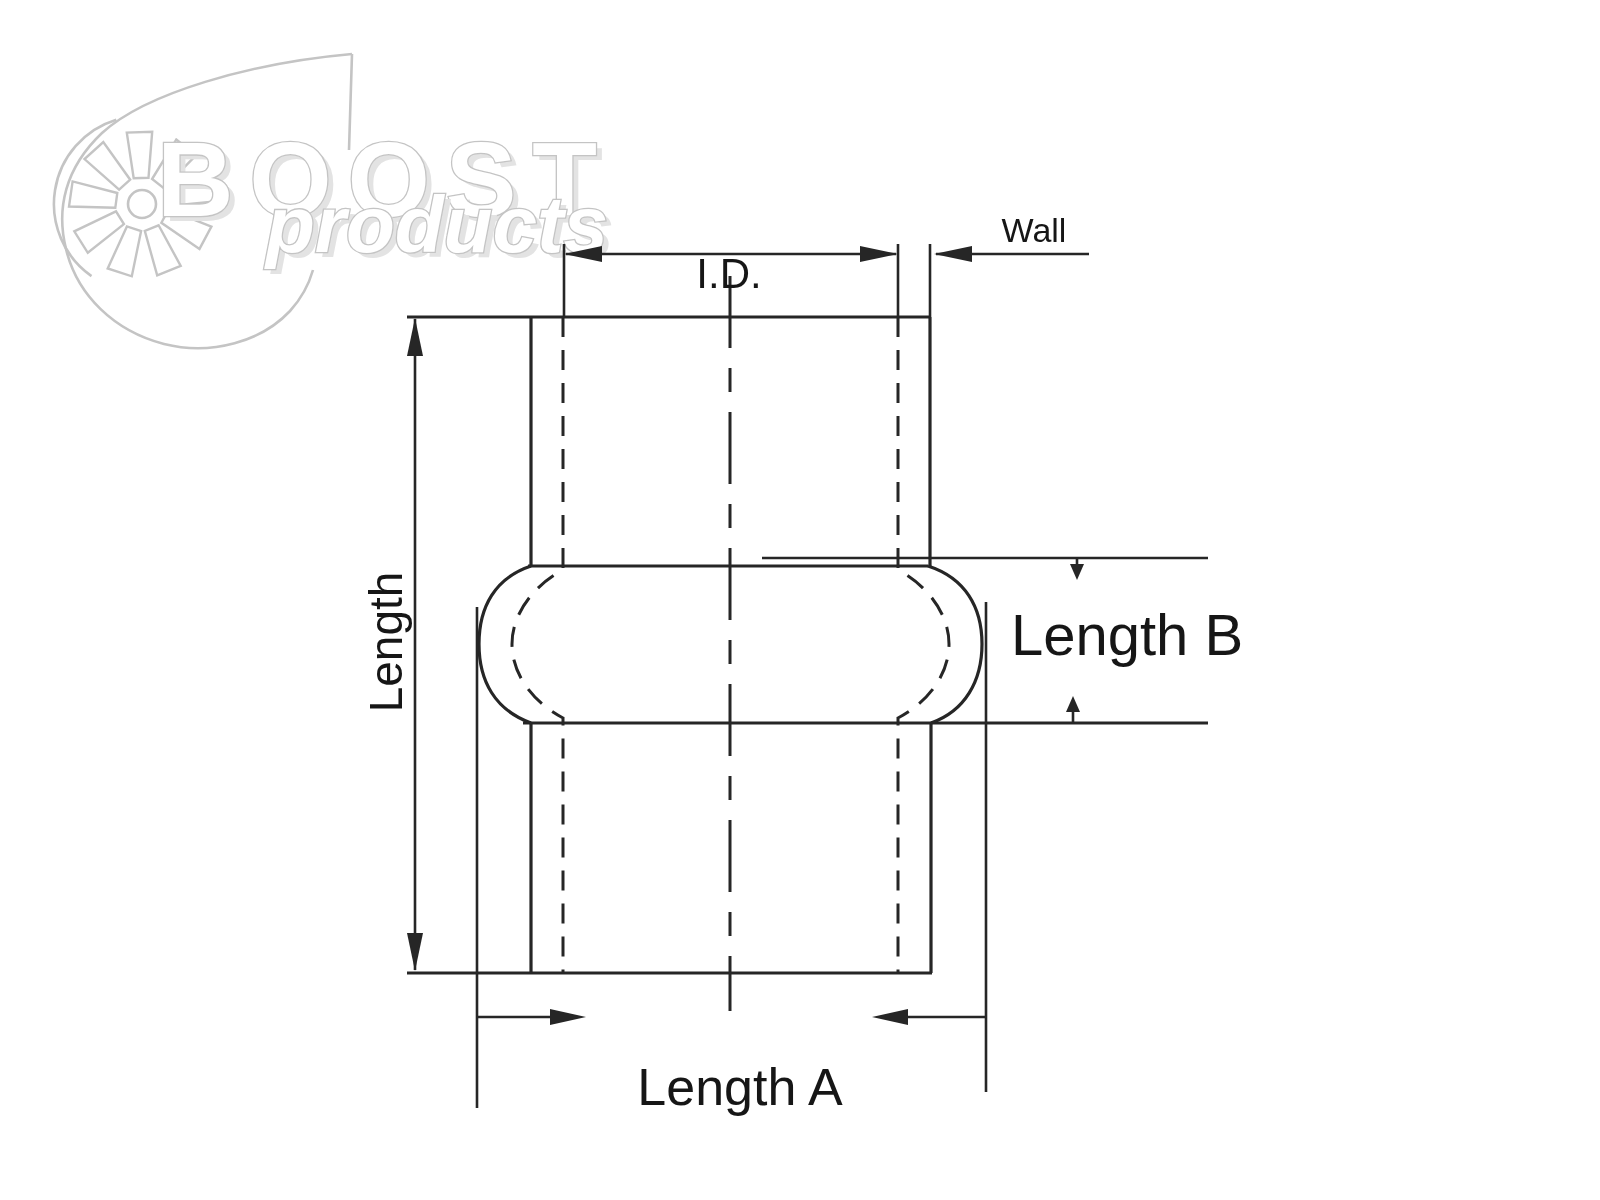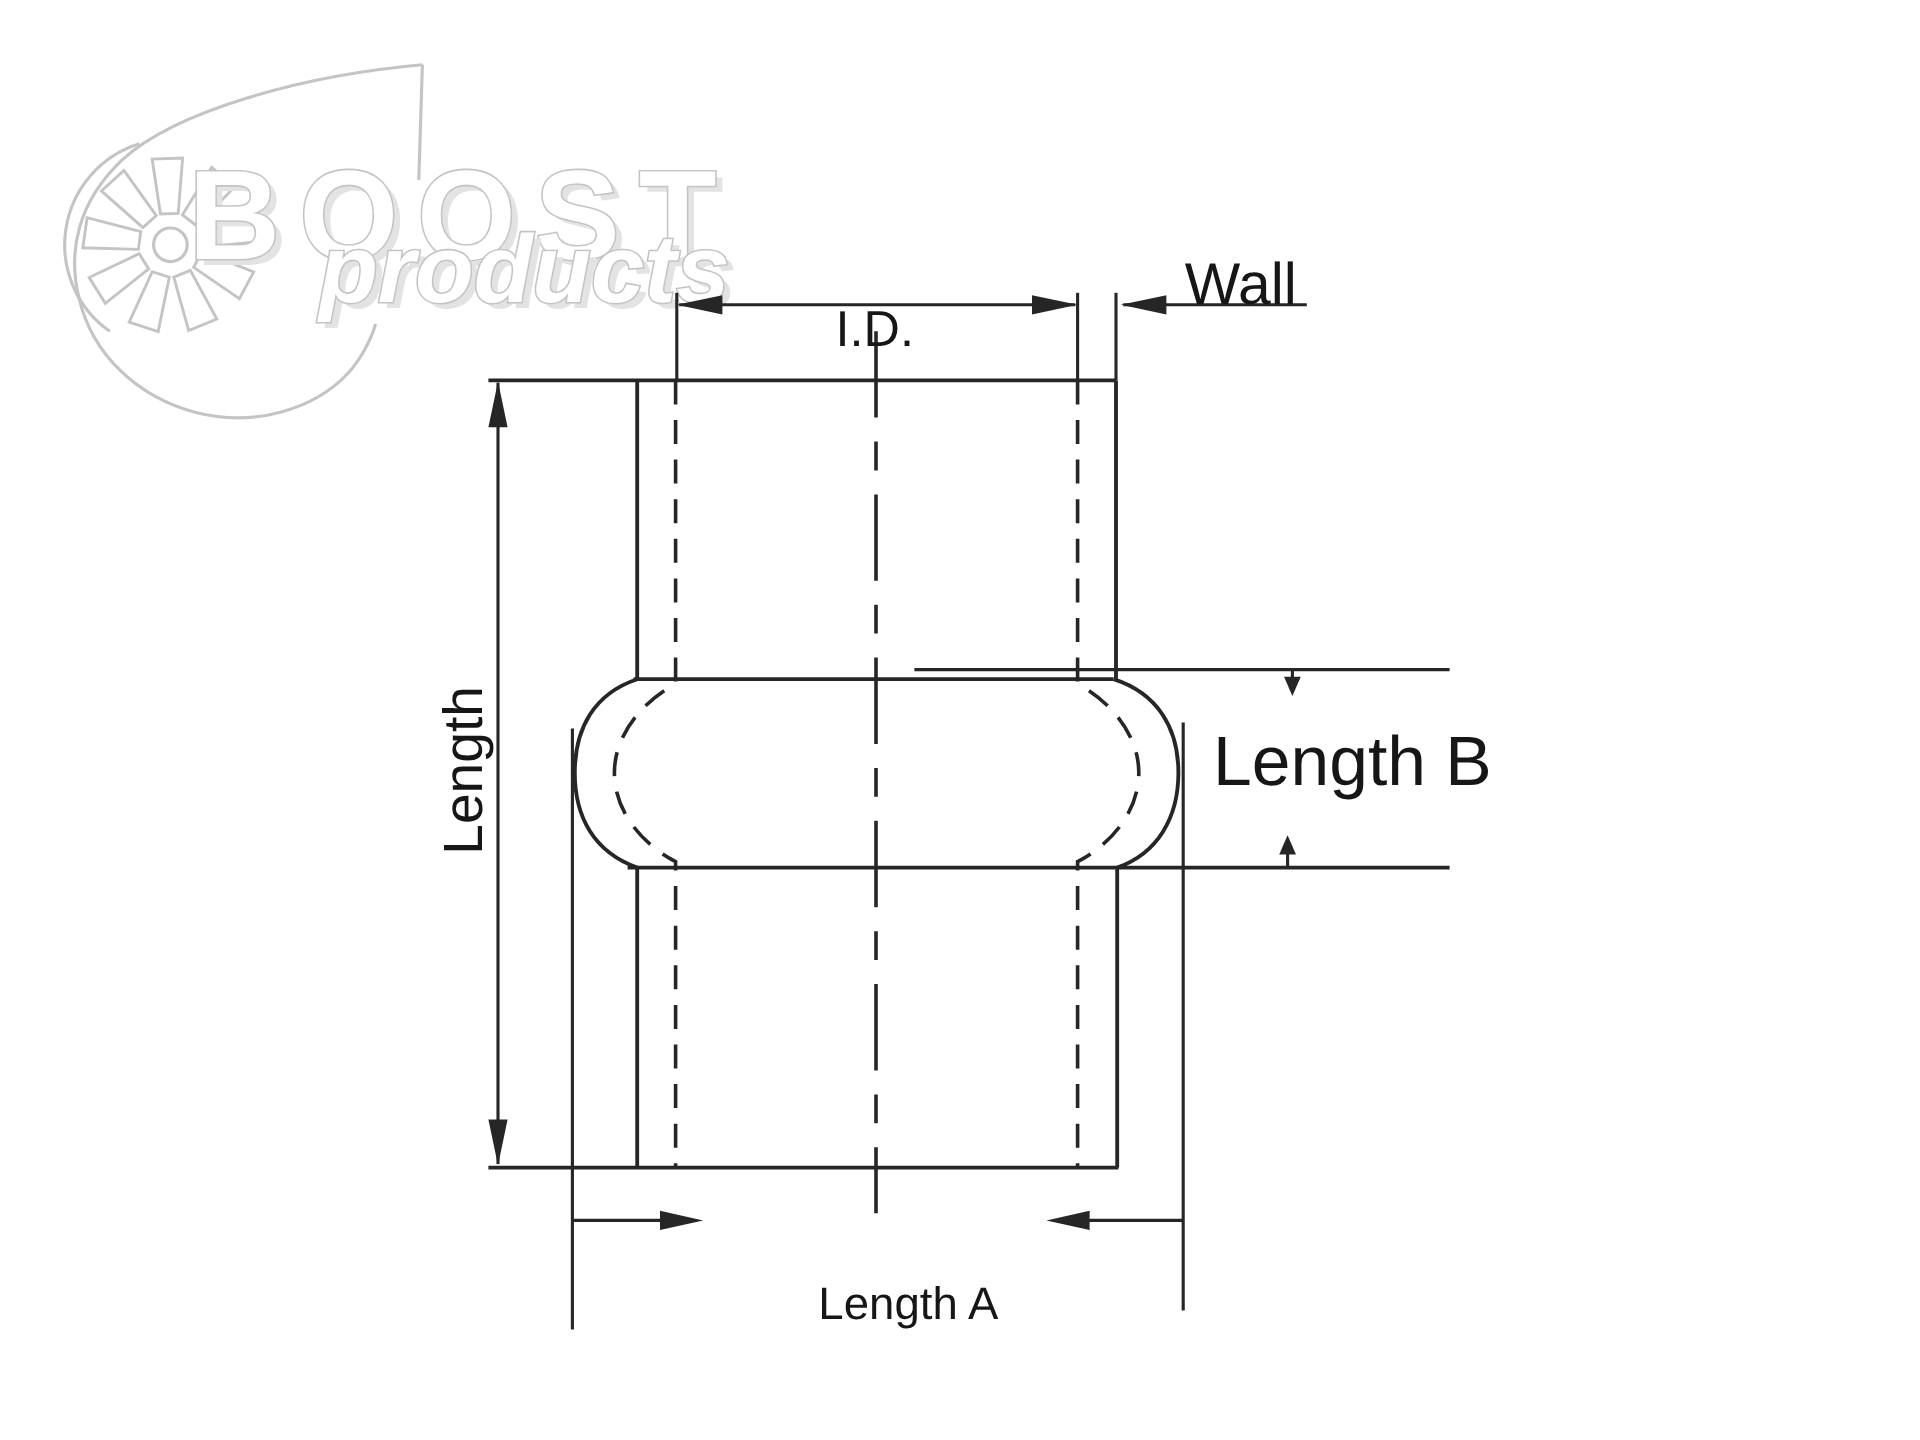--- a/index.html
+++ b/index.html
@@ -38,24 +38,24 @@
     fill:var(--logo-shadow);stroke:none;letter-spacing:8px;
   }
   .logo-script{font-style:italic;letter-spacing:2px;}
 
   
   .dim-label{
     position:absolute;color:var(--label-color);white-space:nowrap;
     font-family:"Liberation Sans",sans-serif;line-height:1;
   }
   .lbl-id    {left:729px; top:213px; font-size:42px; transform:translateX(-50%);margin-top:40px;}
-  .lbl-wall  {left:1034px;top:213px; font-size:49px; transform:translateX(-50%);text-align:right;}
+  .lbl-wall  {left:1034px;top:213px; font-size:34px; transform:translateX(-50%);text-align:right;}
   .lbl-length{left:386px; top:642px; font-size:46px; transform:translate(-50%,-50%) rotate(-90deg);}
   .lbl-length-b{left:1127px;top:635px;font-size:58px;transform:translate(-50%,-50%);}
-  .lbl-length-a{left:757px; top:1087px;font-size:38px;transform:translate(-50%,-50%);}
+  .lbl-length-a{left:740px; top:1087px;font-size:52px;transform:translate(-50%,-50%);}
 </style>
 </head>
 <body>
 
 <div id="stage">
 
   <svg id="drawing" viewBox="0 0 1600 1200">
 
     <g>
 

